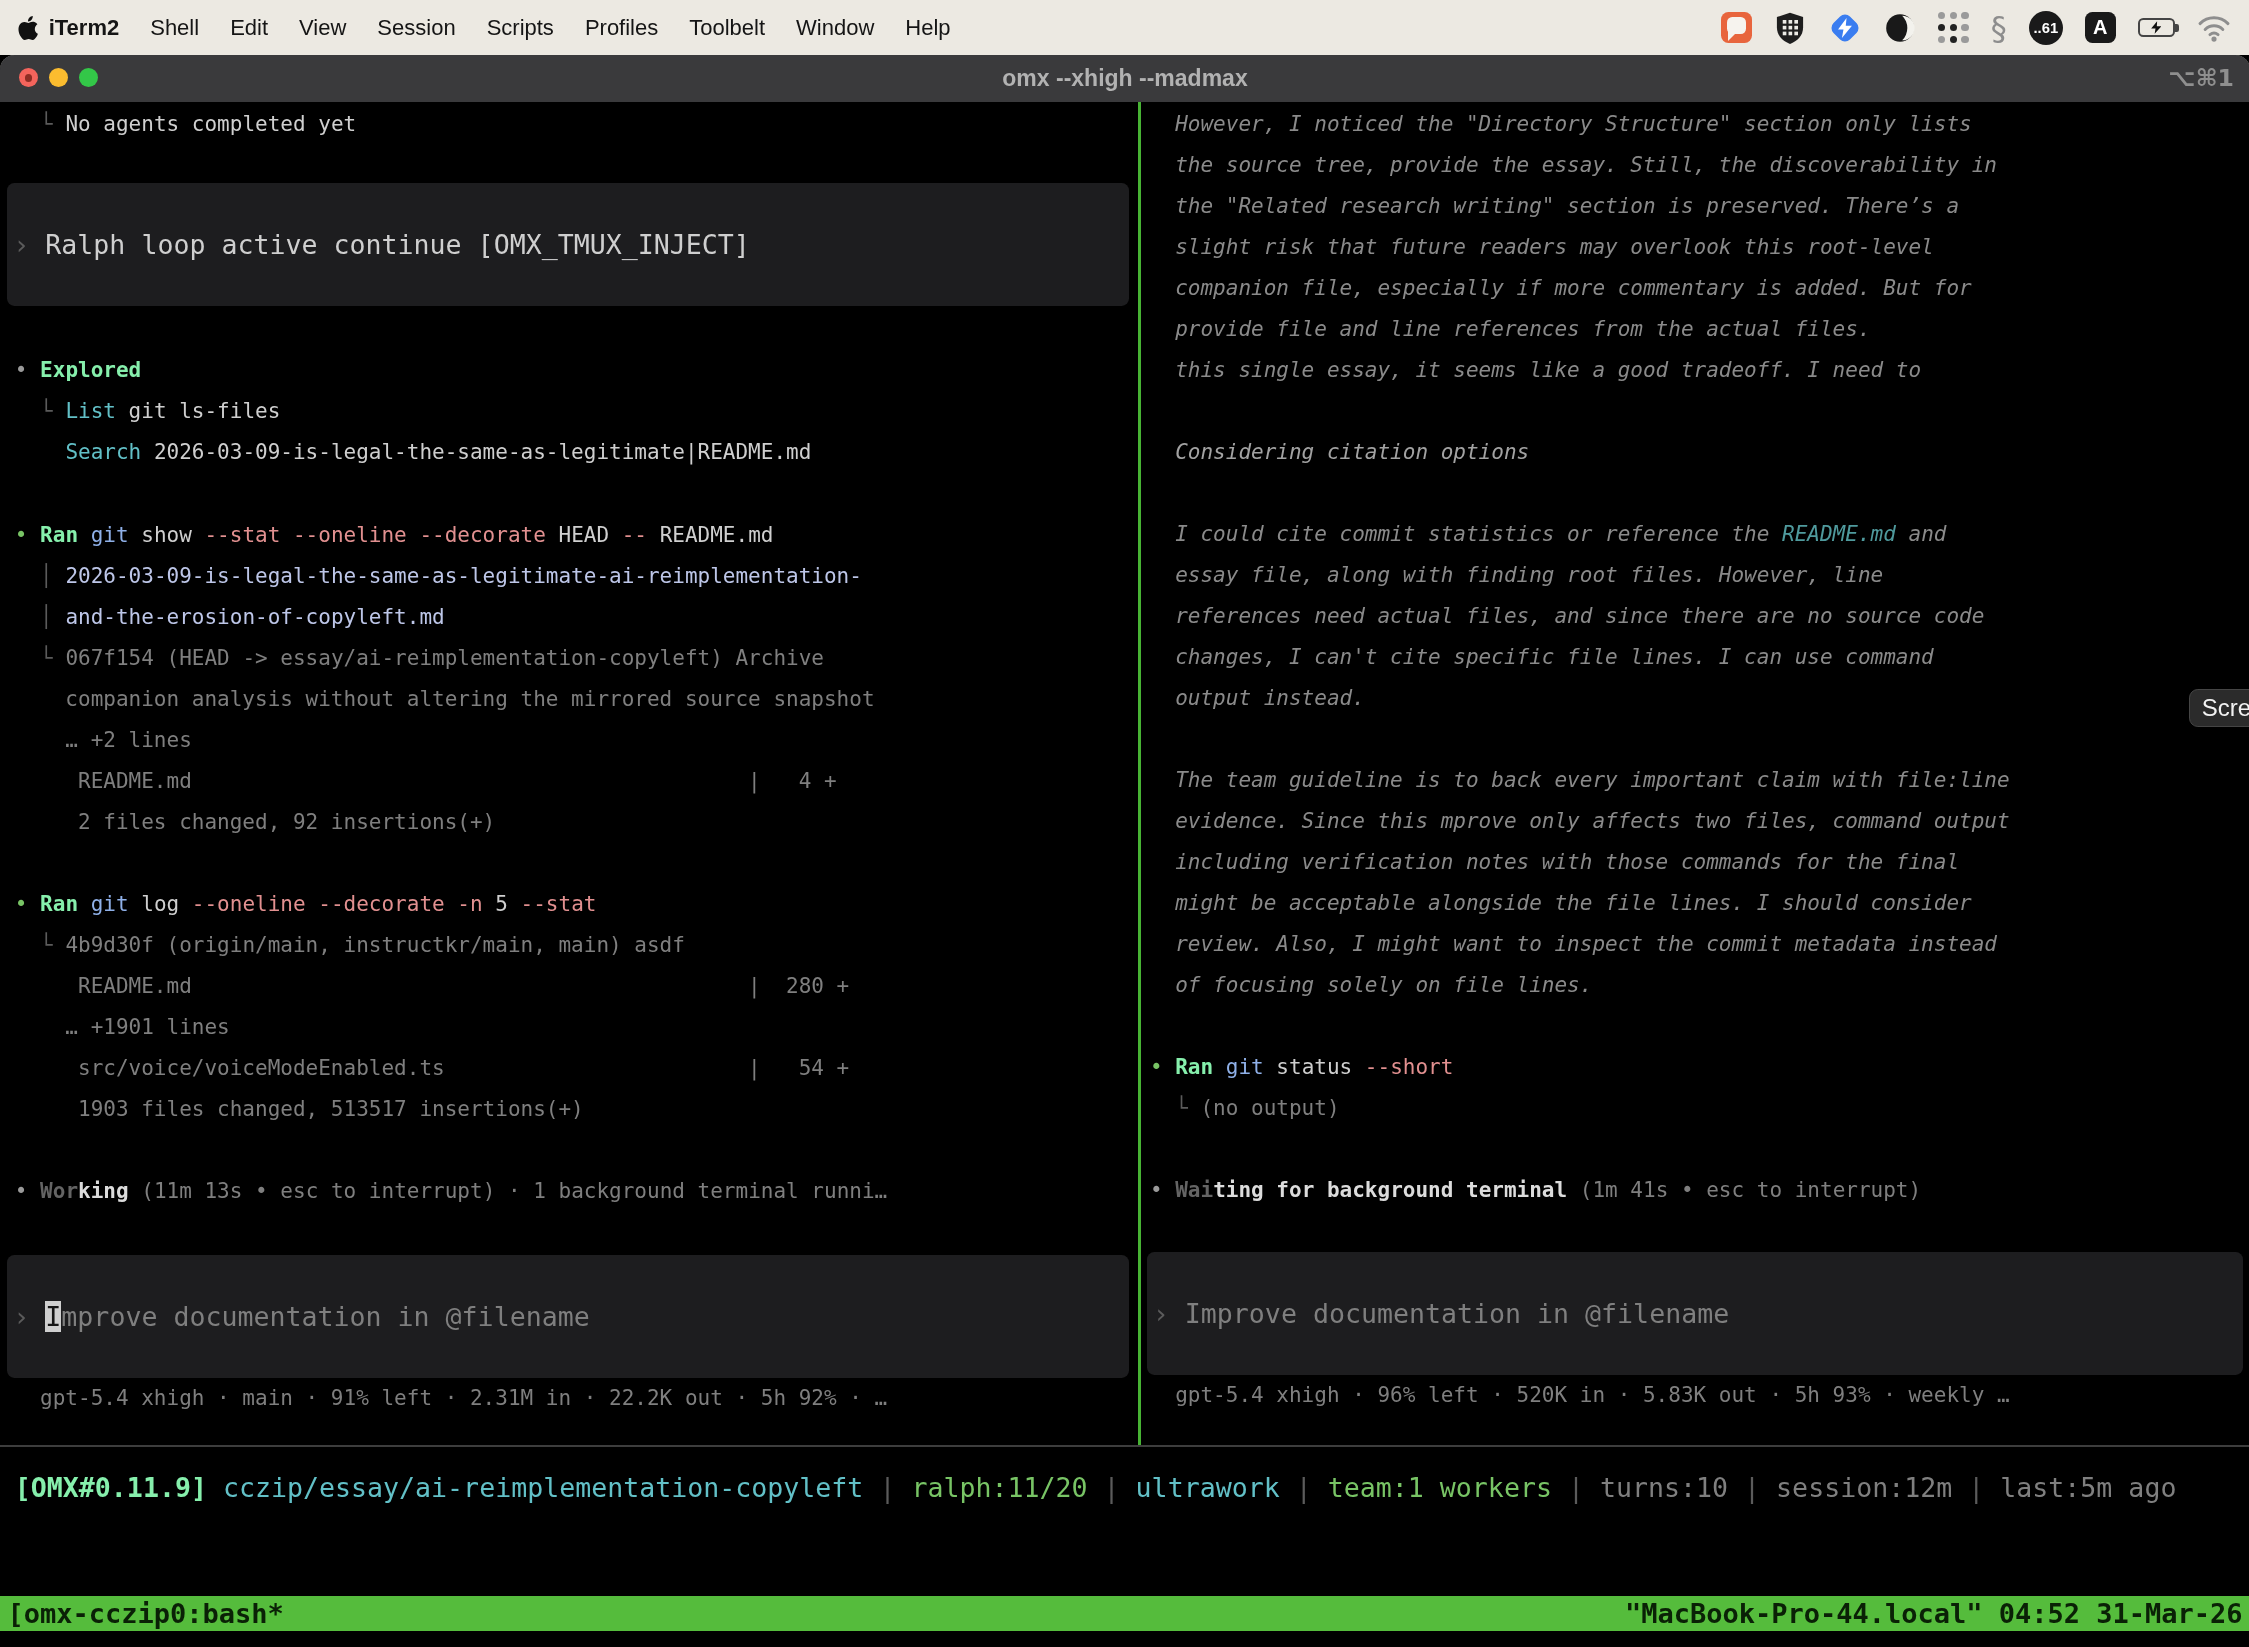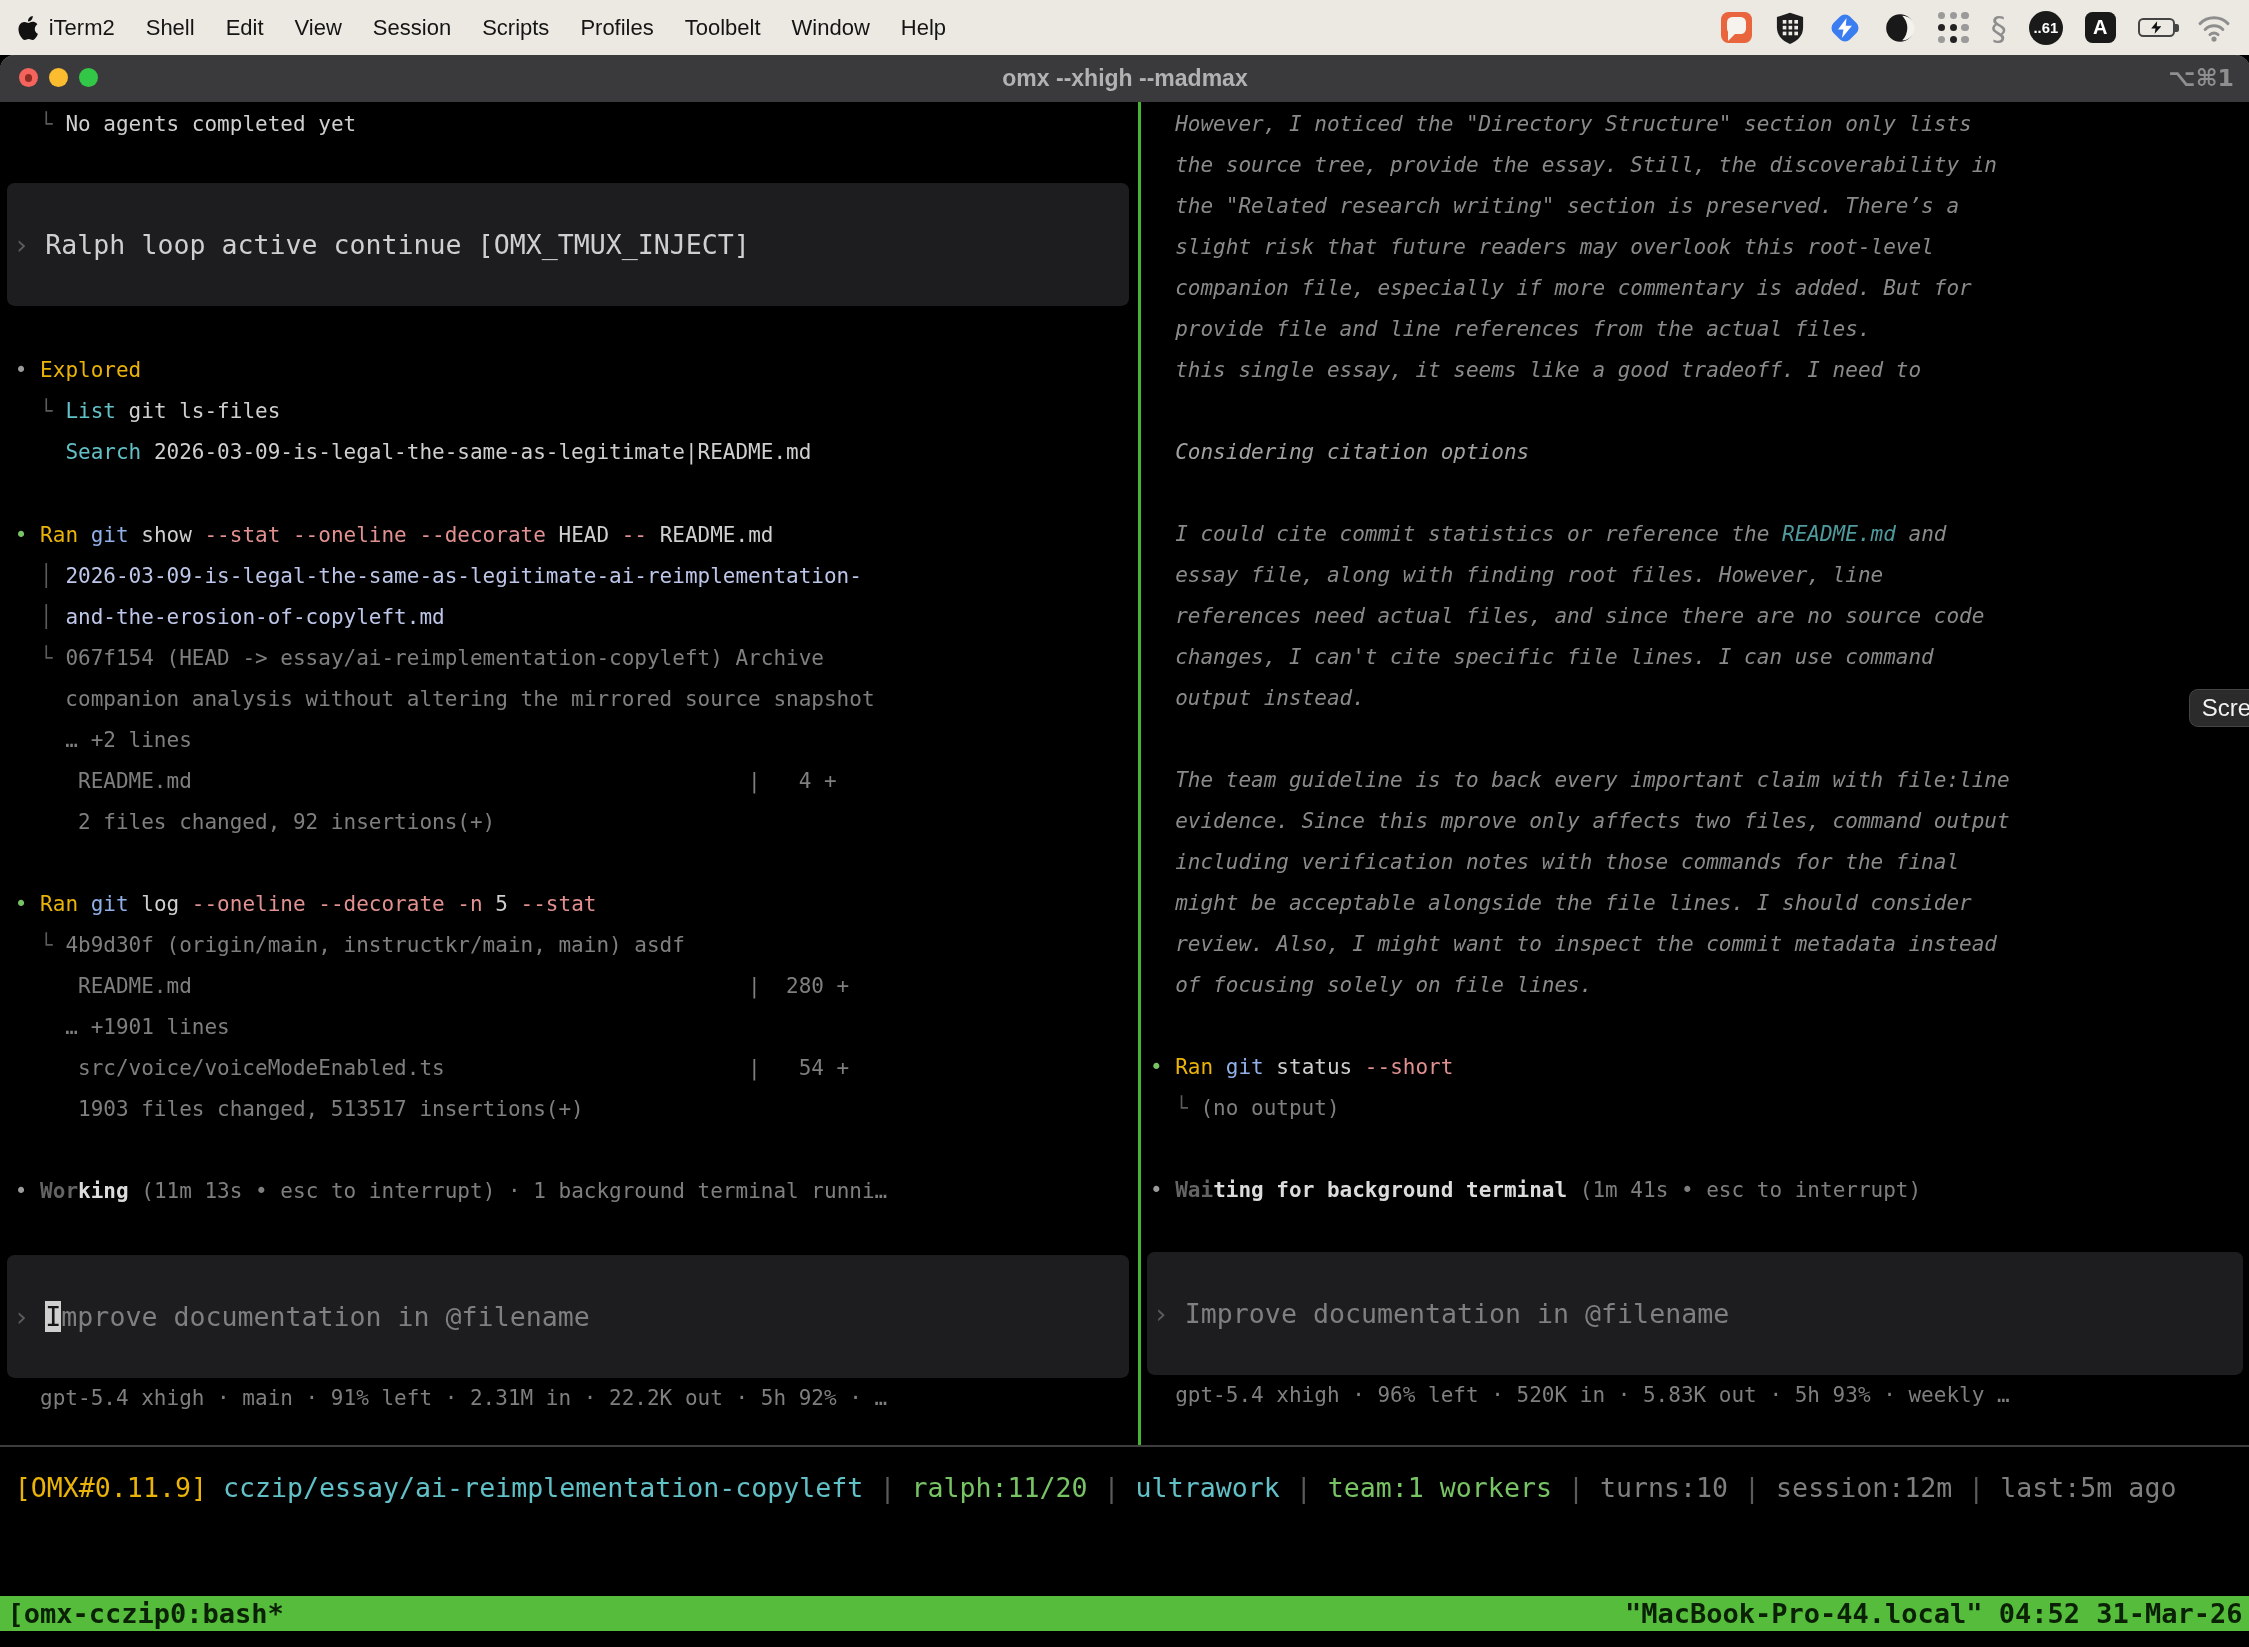--- a/index.html
+++ b/index.html
@@ -3,21 +3,21 @@
 <meta charset="utf-8">
 <style>
 *{margin:0;padding:0;box-sizing:border-box}
 html,body{width:2250px;height:1648px;background:#000;overflow:hidden}
 body{font-family:"DejaVu Sans Mono",monospace}
 
 
 .menubar{height:55px;background:#ece9e2;display:flex;align-items:center;padding:0 14.8px;
  font-family:"Liberation Sans",sans-serif;font-size:22px;color:#151515}
 .menu-item{padding:0 15.5px;white-space:nowrap}
-.menu-item.first{font-weight:normal;padding-left:10.3px}
+.menu-item.first{font-weight:bold;padding-left:10.3px}
 .mb-right{margin-left:auto;display:flex;align-items:center;gap:22px;padding-right:4.4px}
 .icon{display:flex;align-items:center;justify-content:center}
 
 .ic-chat{width:31px;height:31px;background:#e8653d;border-radius:7.4px;position:relative}
 .ic-chat::before{content:"";position:absolute;left:5.9px;top:5.2px;width:19px;height:17px;background:#f6f3ee;border-radius:5.2px}
 .ic-chat::after{content:"";position:absolute;left:7.4px;top:19px;width:0;height:0;
  border:5.2px solid transparent;border-top-color:#f6f3ee;border-left-color:#f6f3ee}
 .ic-61{min-width:34px;height:34px;border-radius:50%;background:#1a1a1a;color:#fff;
  font:bold 14.8px "Liberation Sans",sans-serif;display:flex;align-items:center;justify-content:center}
 .ic-a{width:31px;height:31px;border-radius:7.4px;background:#191919;color:#fff;
@@ -51,21 +51,21 @@
 .divider{width:3px;background:#47b334}
 .pane.right{flex:1;padding-left:8.9px}
 .t-line{height:41px;line-height:41px;white-space:pre;font-size:21px}
 .inputbox{height:123px;background:#1d1d1f;border-radius:7.4px;display:flex;align-items:center;
  white-space:pre;font-size:26.6px;padding-left:5.9px}
 .pane.left .inputbox{margin-left:-7.4px;margin-right:8.9px}
 .pane.right .inputbox{margin-left:-3px;margin-right:7.4px}
 
 
 .c-fg{color:#cfcfcf}
-.c-b{color:#eab308;font-weight:normal}
+.c-b{color:#86efac;font-weight:bold}
 .c-dim{color:#7f7f7f}
 .c-dim2{color:#5b5b5b}
 .c-dimdot{color:#9a9a9a}
 .c-cyan{color:#62c0c7}
 .c-blue{color:#8fb0e8}
 .c-pink{color:#e29090}
 .c-lav{color:#bdc6e8}
 .c-grn{color:#78c465}
 .c-teal{color:#4f9a9d;font-style:italic}
 .c-it{color:#8a8a8a;font-style:italic}

